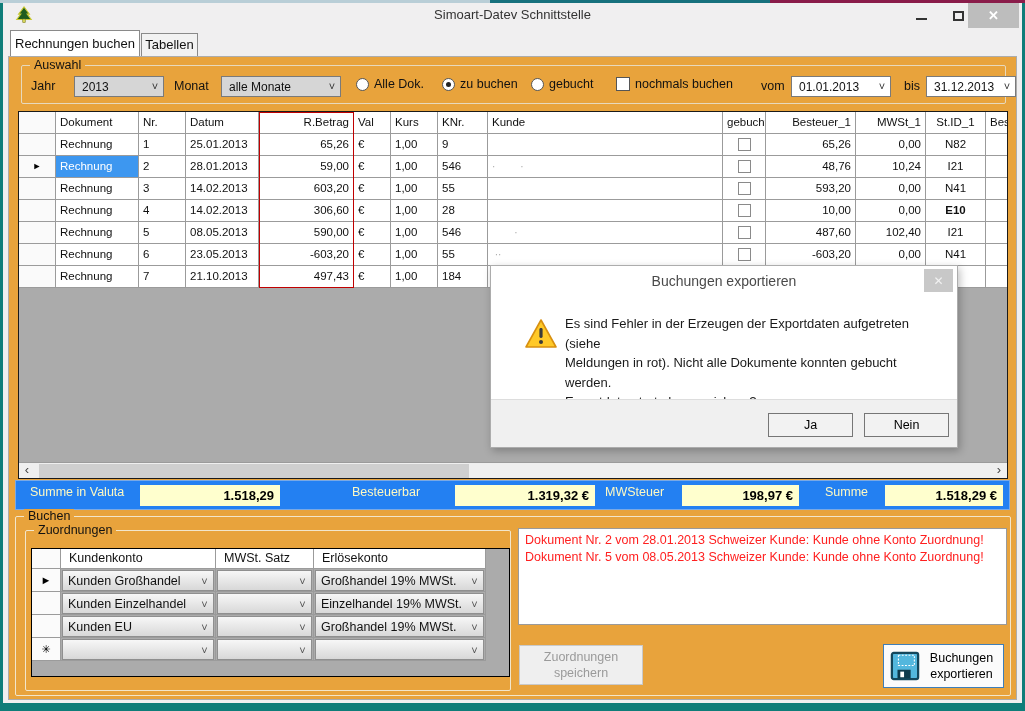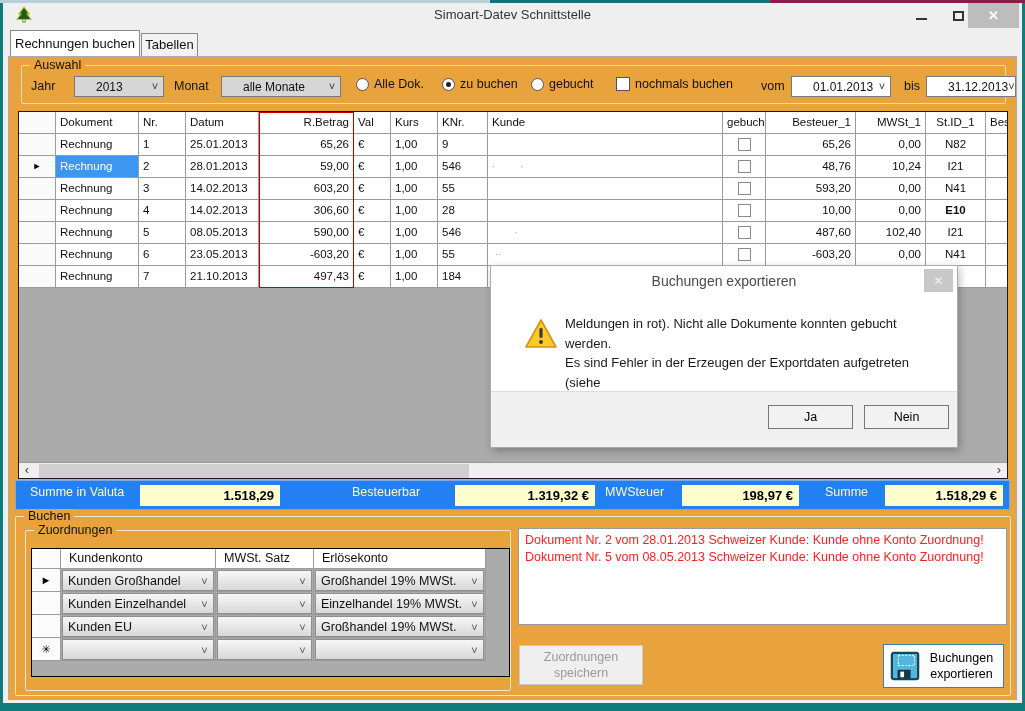--- a/index.html
+++ b/index.html
@@ -36,21 +36,21 @@
            background:#E8A33C;border:1px solid #ACACAC;}
 
   .groupbox{position:absolute;border:1px solid #D8CDB4;border-radius:2px;padding-left:44px;}
   .gb-label{position:absolute;top:-8px;left:8px;background:#E8A33C;padding:0 4px;
             font-size:12.5px;color:#111;}
 
   
   .gb-auswahl{left:12px;top:8px;width:985px;height:39px;border-color:#E7D9BD;}
   .lbl{position:absolute;font-size:12.5px;color:#111;}
   .combo{position:absolute;height:21px;border:1px solid #7A7A7A;background:#D6D6D6;
-         display:flex;align-items:center;font-size:12px;color:#111;padding-left:21px;}
+         display:flex;align-items:center;font-size:12px;color:#111;padding-left:7px;}
   .combo.white{background:#FFF;}
   .combo .arr{margin-left:auto;width:16px;text-align:center;color:#333;font-size:11px;line-height:19px;}
   .radio{position:absolute;top:20px;display:flex;align-items:center;gap:5px;font-size:12.5px;color:#111;}
   .rdot{width:13px;height:13px;border-radius:50%;background:#FFF;border:1px solid #555;position:relative;}
   .radio.on .rdot::after{content:"";position:absolute;left:3px;top:3px;width:5px;height:5px;
                          border-radius:50%;background:#222;}
   .checkrow{position:absolute;top:20px;display:flex;align-items:center;gap:5px;font-size:12.5px;color:#111;}
   .cbox{width:14px;height:14px;background:#FFF;border:1px solid #555;}
 
   
@@ -111,21 +111,21 @@
   .btn-export .txt{font-size:12.5px;color:#000;text-align:center;line-height:16px;flex:1;}
 
   
   .dialog{position:absolute;left:490px;top:265px;width:468px;height:183px;background:#FFF;
           border:1px solid #ACACAC;z-index:10;box-shadow:2px 3px 8px rgba(0,0,0,0.25);}
   .dlg-title{position:absolute;left:0;top:7px;width:100%;text-align:center;font-size:14px;color:#4A4A4A;}
   .dlg-close{position:absolute;right:4px;top:3px;width:29px;height:23px;background:#C8C8C8;
              color:#F2F2F2;font-size:12px;display:flex;align-items:center;justify-content:center;}
   .dlg-icon{position:absolute;left:33px;top:52px;width:34px;height:31px;}
   .dlg-text{position:absolute;left:74px;top:48px;width:372px;font-size:13px;color:#1A1A1A;line-height:19.5px;}
-  .dlg-footer{position:absolute;left:0;bottom:0;width:100%;height:56px;background:#F0F0F0;
+  .dlg-footer{position:absolute;left:0;bottom:0;width:100%;height:48px;background:#F0F0F0;
               border-top:1px solid #DDD;}
   .dlg-btn{position:absolute;top:13px;width:85px;height:24px;background:#F2F2F2;border:1px solid #767676;
            font-size:12.5px;color:#000;text-align:center;line-height:22px;}
   .dlg-ja{left:277px;}
   .dlg-nein{left:373px;}
 </style>
 </head>
 <body>
 
 <div id="screen">
@@ -475,22 +475,22 @@
     <div class="dlg-title">Buchungen exportieren</div>
     <div class="dlg-close">
       <span>✕</span>
     </div>
     <svg class="dlg-icon" viewBox="0 0 34 31">
       <path d="M17 2 L32 29 H2 Z" fill="#FFC928" stroke="#D89010" stroke-width="1.6" stroke-linejoin="round"></path>
       <rect x="15.4" y="10" width="3.2" height="10" rx="1.4" fill="#3A3A3A"></rect>
       <circle cx="17" cy="24" r="2" fill="#3A3A3A"></circle>
     </svg>
     <div class="dlg-text">
+      <div>Es sind Fehler in der Erzeugen der Exportdaten aufgetreten (siehe</div>
       <div>Meldungen in rot). Nicht alle Dokumente konnten gebucht werden.</div>
-      <div>Es sind Fehler in der Erzeugen der Exportdaten aufgetreten (siehe</div>
       <div>Exportdaten trotzdem speichern?</div>
     </div>
     <div class="dlg-footer">
       <div class="dlg-btn dlg-ja">Ja</div>
       <div class="dlg-btn dlg-nein">Nein</div>
     </div>
   </div>
 </div>
 
 </body></html>

